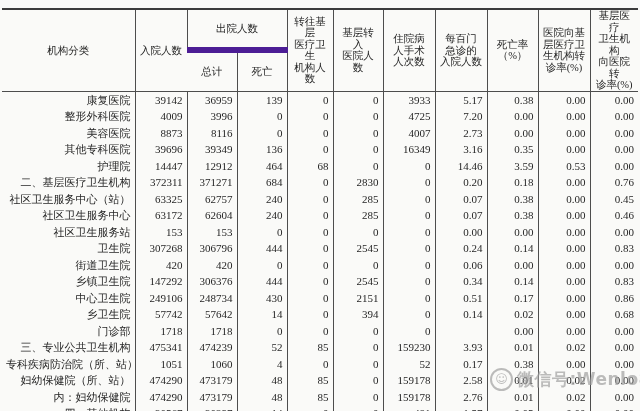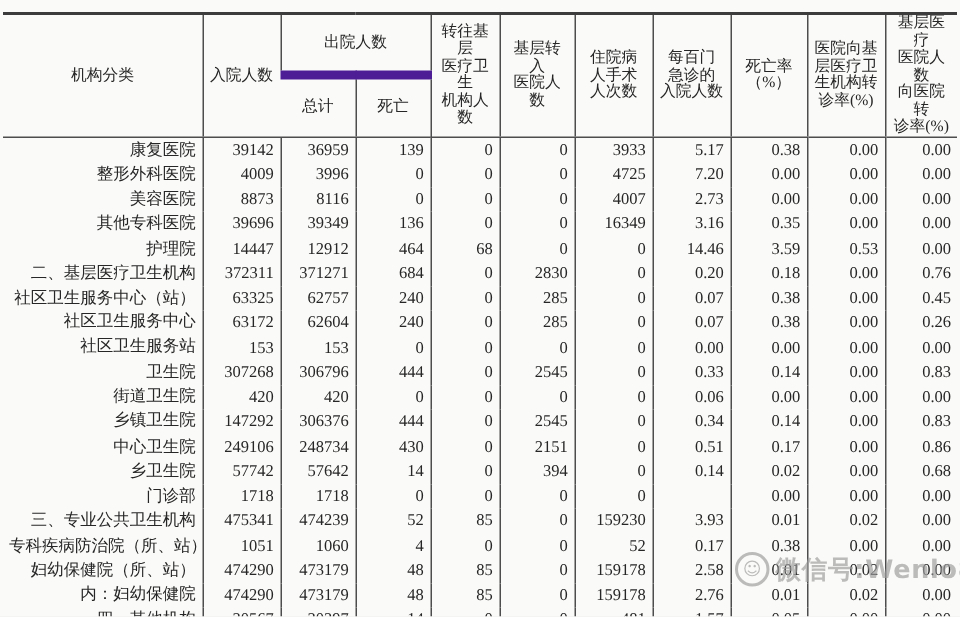--- a/index.html
+++ b/index.html
@@ -39,21 +39,21 @@
     height:23px;
   }
   thead .h-bottom{border-bottom:1px solid #4d4d4d;}
   thead .h-group{border-bottom:6px solid #4c1d95;}
   tbody td{height:16.5px;line-height:16.5px;}
   td.num{text-align:right;padding-right:5px;font-variant-numeric:tabular-nums;}
   td.name{text-align:right;white-space:nowrap;}
   .ind-0{padding-left:4px;}
   .ind-h{padding-left:9px;margin-top:40px;}
   .ind-1{padding-left:15px;}
-  .ind-2{padding-left:24px;font-family:Liberation Mono, monospace;}
+  .ind-2{padding-left:24px;}
   .ind-3{padding-left:33px;}
   .watermark{
     position:absolute;
     left:490px;top:368px;
     display:flex;align-items:center;
     opacity:.68;
     pointer-events:none;
   }
   .watermark .wicon{
     width:19px;height:19px;
@@ -108,21 +108,21 @@
         <th rowspan="2" class="h-bottom">每百门
 急诊的
 入院人数</th>
         <th rowspan="2" class="h-bottom">死亡率
 （%）</th>
         <th rowspan="2" class="h-bottom">医院向基
 层医疗卫
 生机构转
 诊率(%)</th>
         <th rowspan="2" class="h-bottom">基层医疗
-医院人数
+卫生机构
 向医院转
 诊率(%)</th>
       </tr>
       <tr>
         <th class="h-bottom">总计</th>
         <th class="h-bottom">死亡</th>
       </tr>
     </thead>
     <tbody>
         <tr>
@@ -220,21 +220,21 @@
           <td class="name ind-2">社区卫生服务中心</td>
           <td class="num">63172</td>
           <td class="num">62604</td>
           <td class="num">240</td>
           <td class="num">0</td>
           <td class="num">285</td>
           <td class="num">0</td>
           <td class="num">0.07</td>
           <td class="num">0.38</td>
           <td class="num">0.00</td>
-          <td class="num">0.26</td>
+          <td class="num">0.46</td>
         </tr>
         <tr>
           <td class="name ind-2">社区卫生服务站</td>
           <td class="num">153</td>
           <td class="num">153</td>
           <td class="num">0</td>
           <td class="num">0</td>
           <td class="num">0</td>
           <td class="num">0</td>
           <td class="num">0.00</td>
@@ -243,21 +243,21 @@
           <td class="num">0.00</td>
         </tr>
         <tr>
           <td class="name ind-1">卫生院</td>
           <td class="num">307268</td>
           <td class="num">306796</td>
           <td class="num">444</td>
           <td class="num">0</td>
           <td class="num">2545</td>
           <td class="num">0</td>
-          <td class="num">0.33</td>
+          <td class="num">0.24</td>
           <td class="num">0.14</td>
           <td class="num">0.00</td>
           <td class="num">0.83</td>
         </tr>
         <tr>
           <td class="name ind-2">街道卫生院</td>
           <td class="num">420</td>
           <td class="num">420</td>
           <td class="num">0</td>
           <td class="num">0</td>

